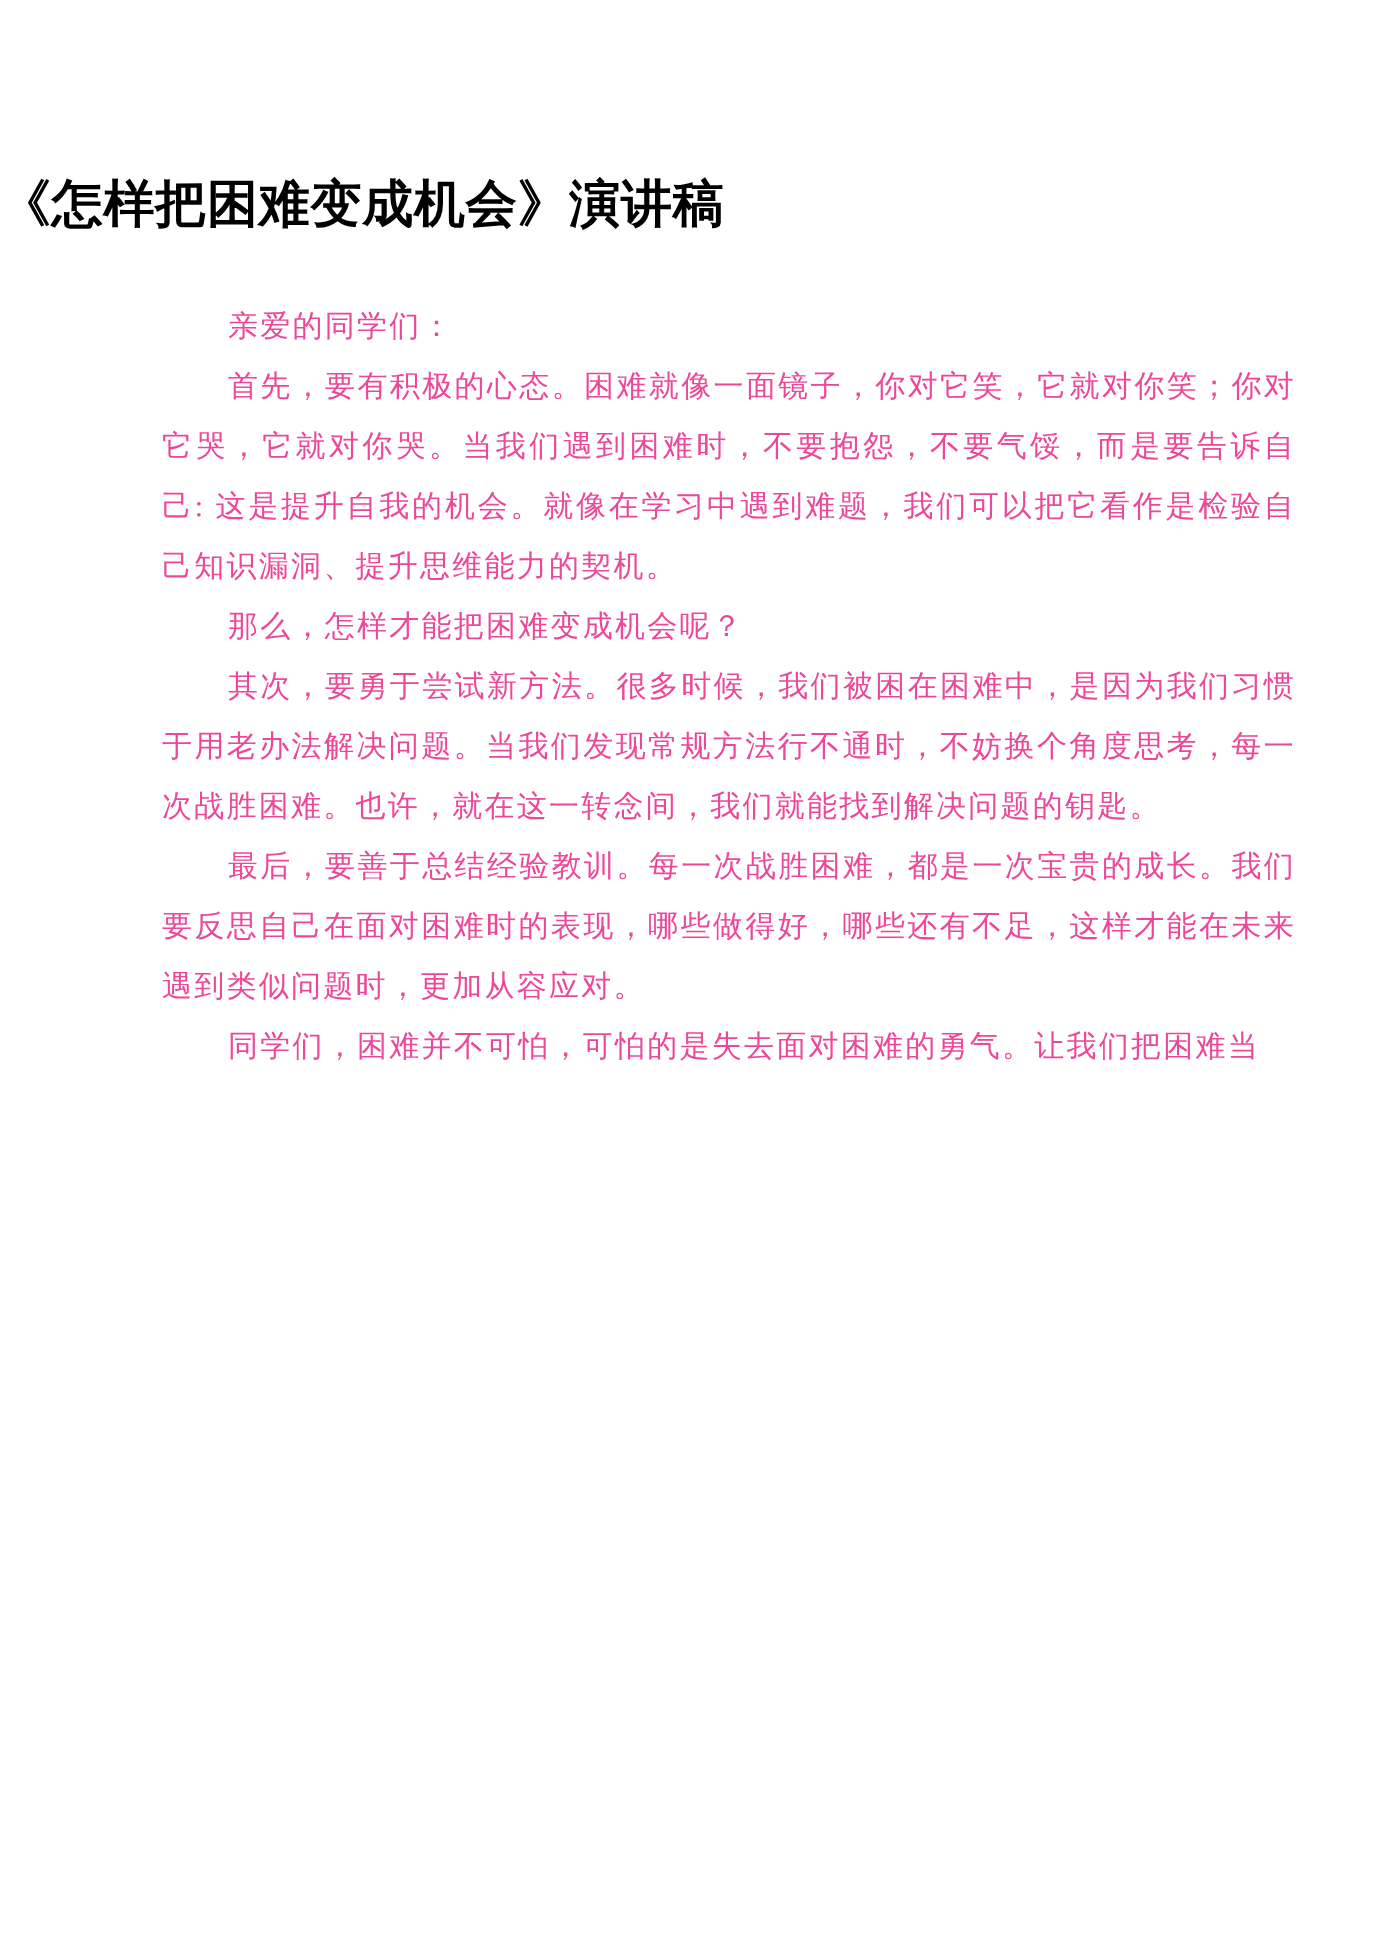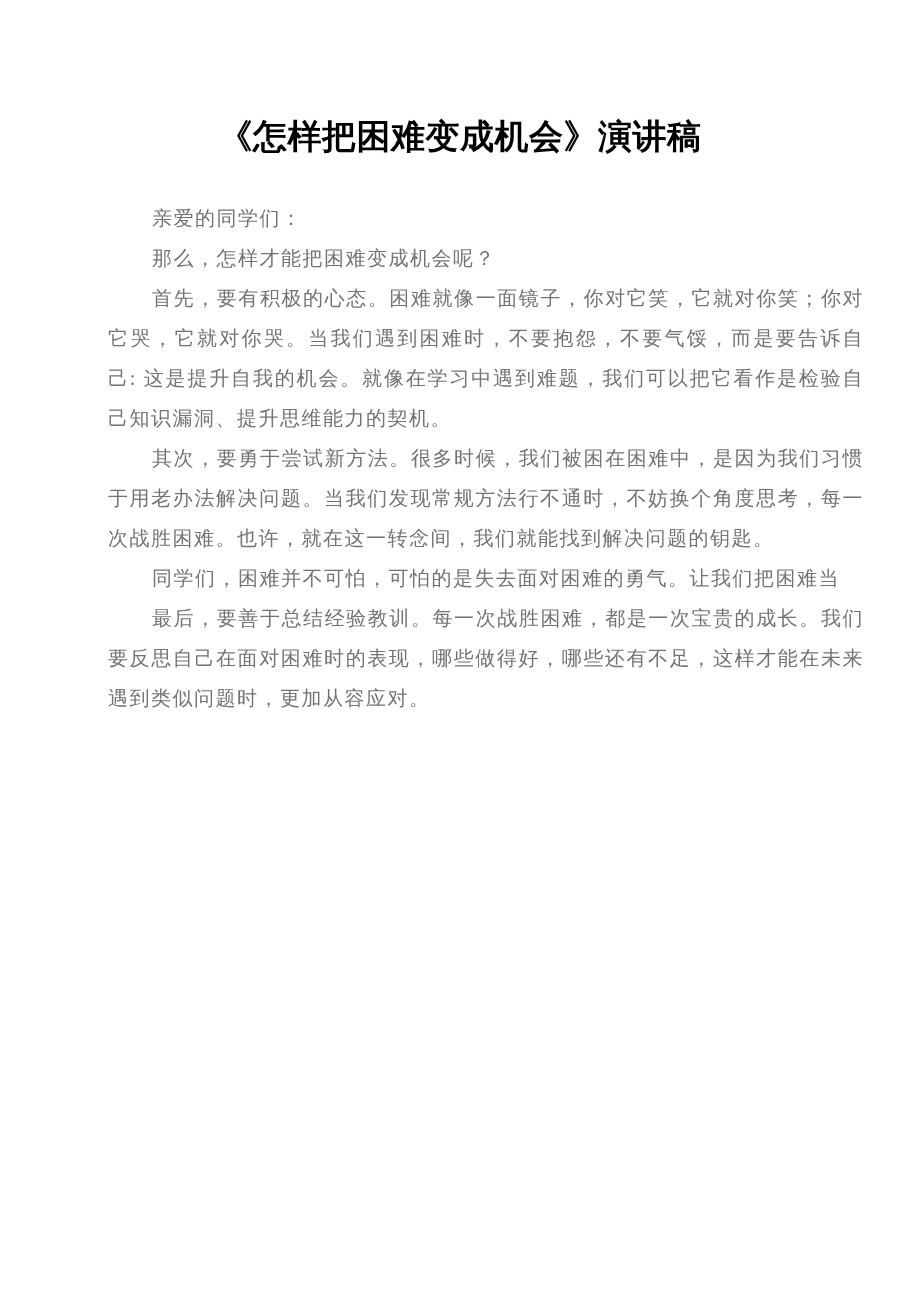--- a/index.html
+++ b/index.html
@@ -12,51 +12,50 @@
     width: 920px;
     height: 1301px;
     margin: 0 auto;
     background: #ffffff;
     color: #000000;
     overflow: hidden;
   }
   .doc-title {
     margin: 0;
     padding-top: 112px;
-    text-align: center;
     font-family: "Liberation Sans", sans-serif;
     font-weight: 700;
     font-size: 34px;
     line-height: 48px;
     letter-spacing: 0.5px;
     color: #000000;
   }
   .doc-body {
     margin-top: 38px;
     padding: 0 56px 0 108px;
     font-family: "Liberation Serif", serif;
     font-size: 20px;
     line-height: 40px;
     letter-spacing: 1.5px;
     text-align: justify;
-    color: #737373;
+    color: #ec4899;
   }
   .doc-body p {
     margin: 0;
     padding: 0;
     text-indent: 44px;
   }
 </style>
 </head>
 <body>
 
 <div class="page">
   <h1 class="doc-title">《怎样把困难变成机会》演讲稿</h1>
 
   <div class="doc-body">
     <p>亲爱的同学们：</p>
+    <p>首先，要有积极的心态。困难就像一面镜子，你对它笑，它就对你笑；你对它哭，它就对你哭。当我们遇到困难时，不要抱怨，不要气馁，而是要告诉自己: 这是提升自我的机会。就像在学习中遇到难题，我们可以把它看作是检验自己知识漏洞、提升思维能力的契机。</p>
     <p>那么，怎样才能把困难变成机会呢？</p>
-    <p>首先，要有积极的心态。困难就像一面镜子，你对它笑，它就对你笑；你对它哭，它就对你哭。当我们遇到困难时，不要抱怨，不要气馁，而是要告诉自己: 这是提升自我的机会。就像在学习中遇到难题，我们可以把它看作是检验自己知识漏洞、提升思维能力的契机。</p>
     <p>其次，要勇于尝试新方法。很多时候，我们被困在困难中，是因为我们习惯于用老办法解决问题。当我们发现常规方法行不通时，不妨换个角度思考，每一次战胜困难。也许，就在这一转念间，我们就能找到解决问题的钥匙。</p>
+    <p>最后，要善于总结经验教训。每一次战胜困难，都是一次宝贵的成长。我们要反思自己在面对困难时的表现，哪些做得好，哪些还有不足，这样才能在未来遇到类似问题时，更加从容应对。</p>
     <p>同学们，困难并不可怕，可怕的是失去面对困难的勇气。让我们把困难当</p>
-    <p>最后，要善于总结经验教训。每一次战胜困难，都是一次宝贵的成长。我们要反思自己在面对困难时的表现，哪些做得好，哪些还有不足，这样才能在未来遇到类似问题时，更加从容应对。</p>
   </div>
 </div>
 
 </body></html>

